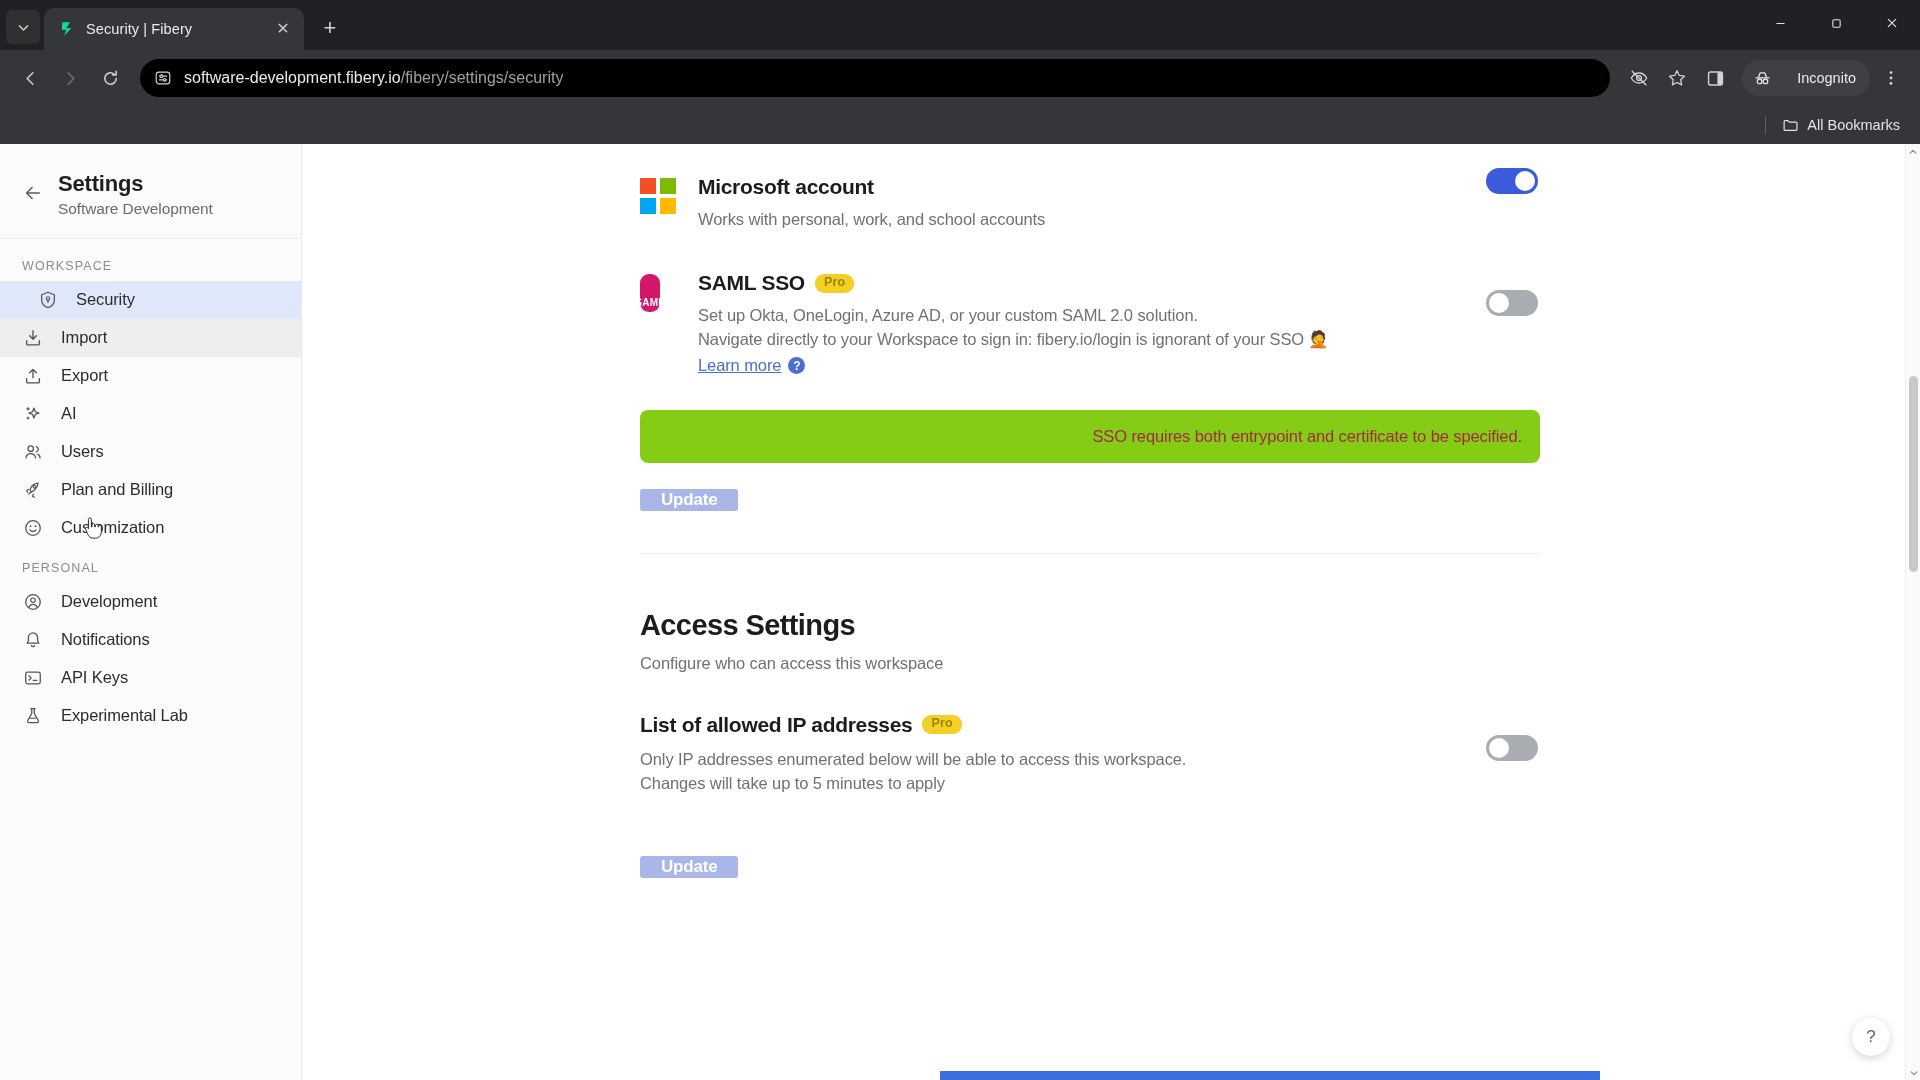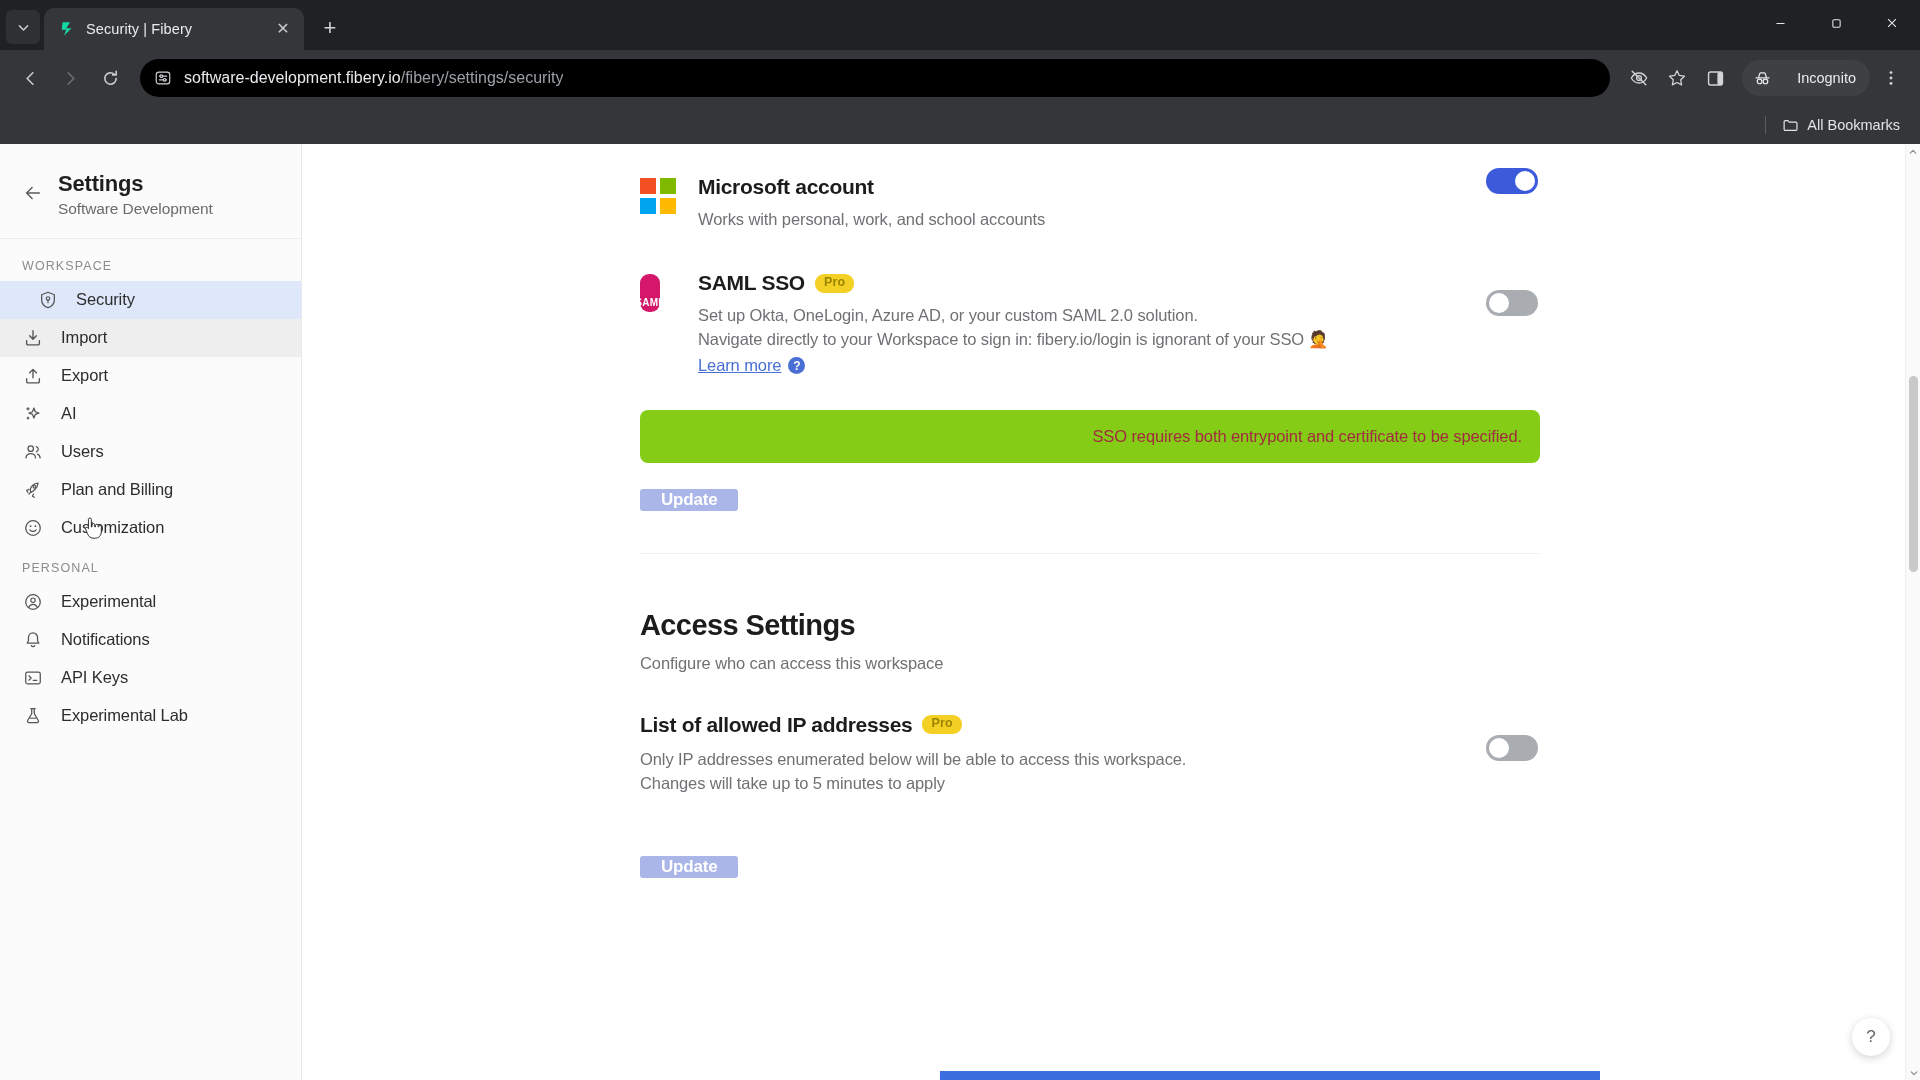--- a/index.html
+++ b/index.html
@@ -427,21 +427,21 @@
       <div class="sb-group-label">PERSONAL</div>
 
       <div class="sb-item">
         <span class="ico">
           <svg width="20" height="20" viewBox="0 0 22 22">
               <circle cx="11" cy="11" r="8" stroke="currentColor" stroke-width="1.4" fill="none"></circle>
               <circle cx="11" cy="9" r="2.4" stroke="currentColor" stroke-width="1.3" fill="none"></circle>
               <path d="M6.3 17c.7-2.2 2.5-3.4 4.7-3.4s4 1.2 4.7 3.4" stroke="currentColor" stroke-width="1.3" fill="none" stroke-linecap="round"></path>
             </svg>
         </span>
-        <span>Experimental</span>
+        <span>Development</span>
       </div>
 
       <div class="sb-item">
         <span class="ico">
           <svg width="20" height="20" viewBox="0 0 22 22">
               <path d="M11 3.2a5 5 0 0 0-5 5v3.4L4.6 14.5h12.8L16 11.6V8.2a5 5 0 0 0-5-5z" stroke="currentColor" stroke-width="1.4" fill="none" stroke-linejoin="round"></path>
               <path d="M9.2 17a1.9 1.9 0 0 0 3.6 0" stroke="currentColor" stroke-width="1.3" fill="none" stroke-linecap="round"></path>
             </svg>
         </span>
         <span>Notifications</span>

